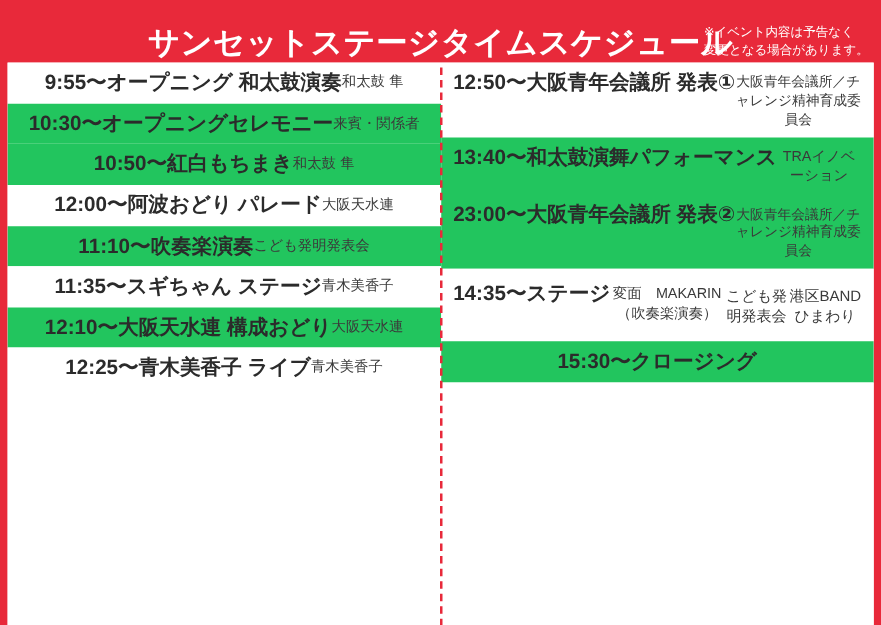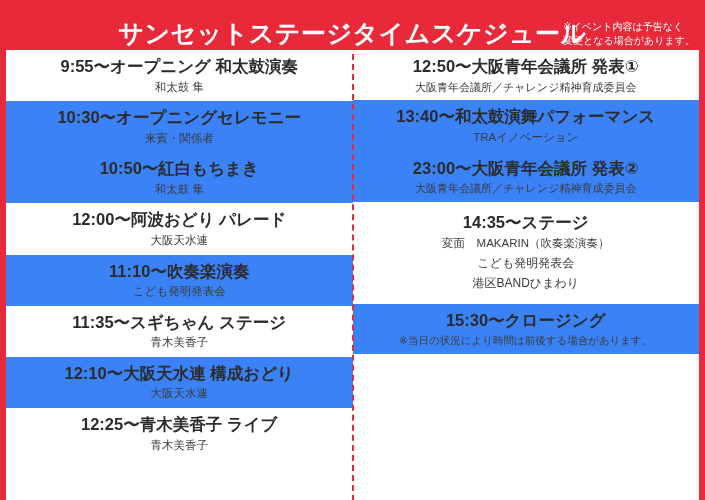--- a/index.html
+++ b/index.html
@@ -63,24 +63,24 @@
     top:4px;
     bottom:4px;
     width:0;
     border-left:2px dashed #e8293a;
     transform:translateX(-1px);
   }
   .row{
     box-sizing:border-box;
     padding:6px 10px 6px 10px;
     display:flex;
-    flex-direction:column;
+    flex-direction:row;
     justify-content:center;
   }
-  .row.alt{ background:#3b82f6; }
+  .row.alt{ background:#22c55e; }
   .row.plain{ background:#ffffff; }
   .time-line{
     color:#2b2b2b;
     font-size:16.5px;
     font-weight:bold;
     text-align:center;
     line-height:1.25;
     white-space:nowrap;
   }
   .sub-line{
@@ -174,19 +174,18 @@
         <div class="sub-line small">大阪青年会議所／チャレンジ精神育成委員会</div>
       </div>
       <div class="row plain" style="padding-top:10px;padding-bottom:12px;">
         <div class="time-line">14:35〜ステージ</div>
         <div class="sub-line">変面　MAKARIN（吹奏楽演奏）</div>
         <div class="sub-extra">こども発明発表会</div>
         <div class="sub-extra">港区BANDひまわり</div>
       </div>
       <div class="row alt">
         <div class="time-line">15:30〜クロージング</div>
-        <div class="footnote">※当日の状況により時間は前後する場合があります。</div>
       </div>
       <div class="blank"></div>
     </div>
 
   </div>
 </div>
 
 </body></html>

